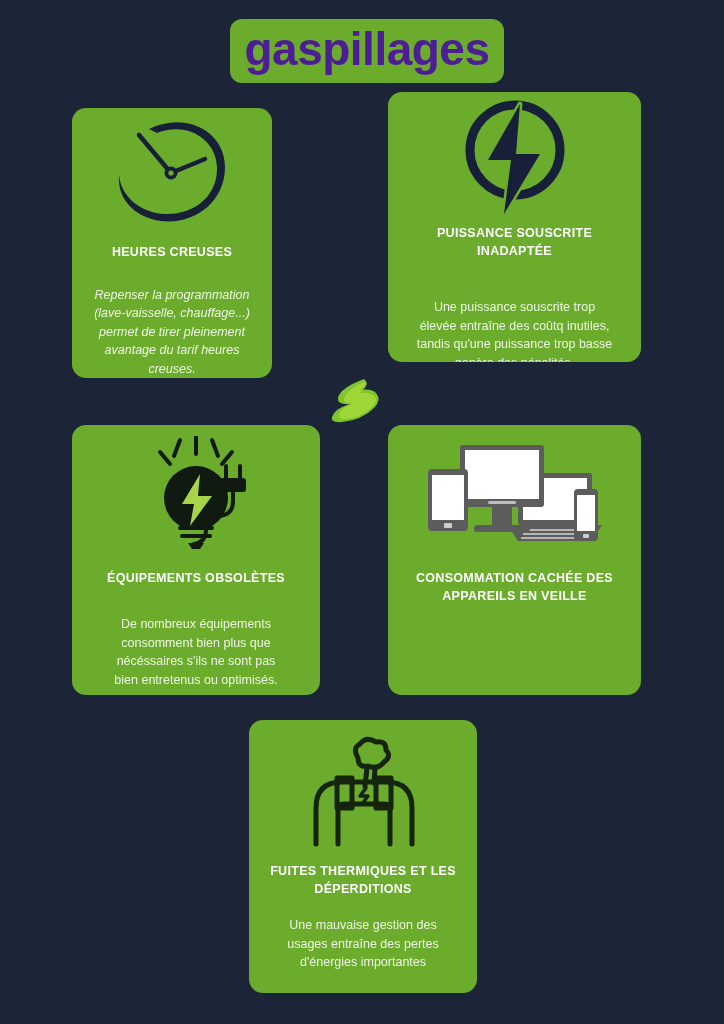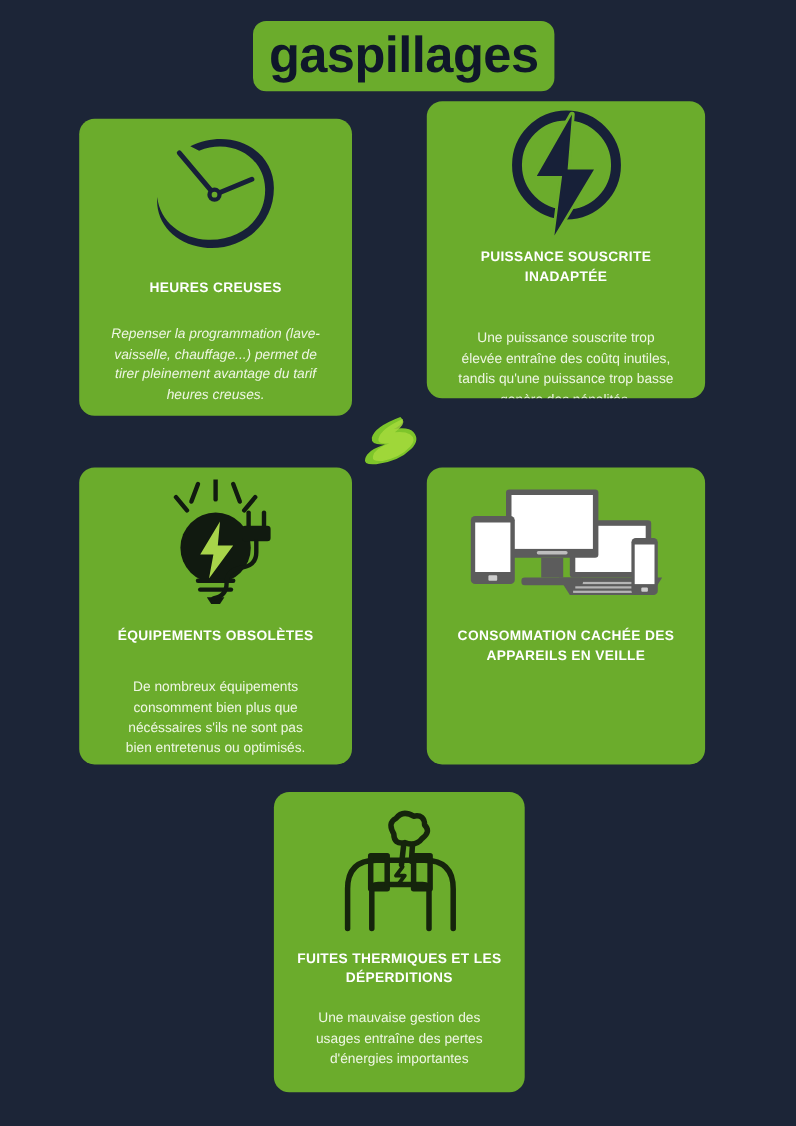--- a/index.html
+++ b/index.html
@@ -32,21 +32,21 @@
     font-size: 46px;
     font-weight: bold;
     color: #ffffff;
     letter-spacing: -0.5px;
     line-height: 1;
     white-space: nowrap;
   }
   .title-highlight {
     display: inline-block;
     background: #6bac2c;
-    color: #0f172a;
+    color: #4c1d95;
     font-size: 46px;
     font-weight: bold;
     letter-spacing: -0.5px;
     line-height: 1;
     padding: 7px 14px 11px 14px;
     border-radius: 12px;
     margin-left: 10px;
     white-space: nowrap;
   }
 
@@ -81,21 +81,21 @@
   .card-body {
     color: #eef6e3;
     font-size: 12.5px;
     text-align: center;
     line-height: 1.48;
     padding: 0 22px;
     box-sizing: border-box;
     width: 100%;
   }
 
-  #card-heures-creuses { left: 72px;  top: 108px; width: 248px; height: 270px; }
+  #card-heures-creuses { left: 72px;  top: 108px; width: 200px; height: 270px; justify-content: space-between; }
   #card-puissance      { left: 388px; top: 92px; width: 253px; height: 270px; }
   #card-equipements    { left: 72px;  top: 425px; width: 248px; height: 270px; }
   #card-veille         { left: 388px; top: 425px; width: 253px; height: 270px; }
   #card-fuites         { left: 249px; top: 720px; width: 228px; height: 273px; }
 
   #card-heures-creuses .card-icon { height: 122px; padding-top: 8px; }
   #card-heures-creuses .card-title { margin-top: 14px; }
   #card-heures-creuses .card-body  { margin-top: 24px; font-style: italic; }
 
   #card-puissance .card-icon { height: 128px; padding-top: 4px; }

